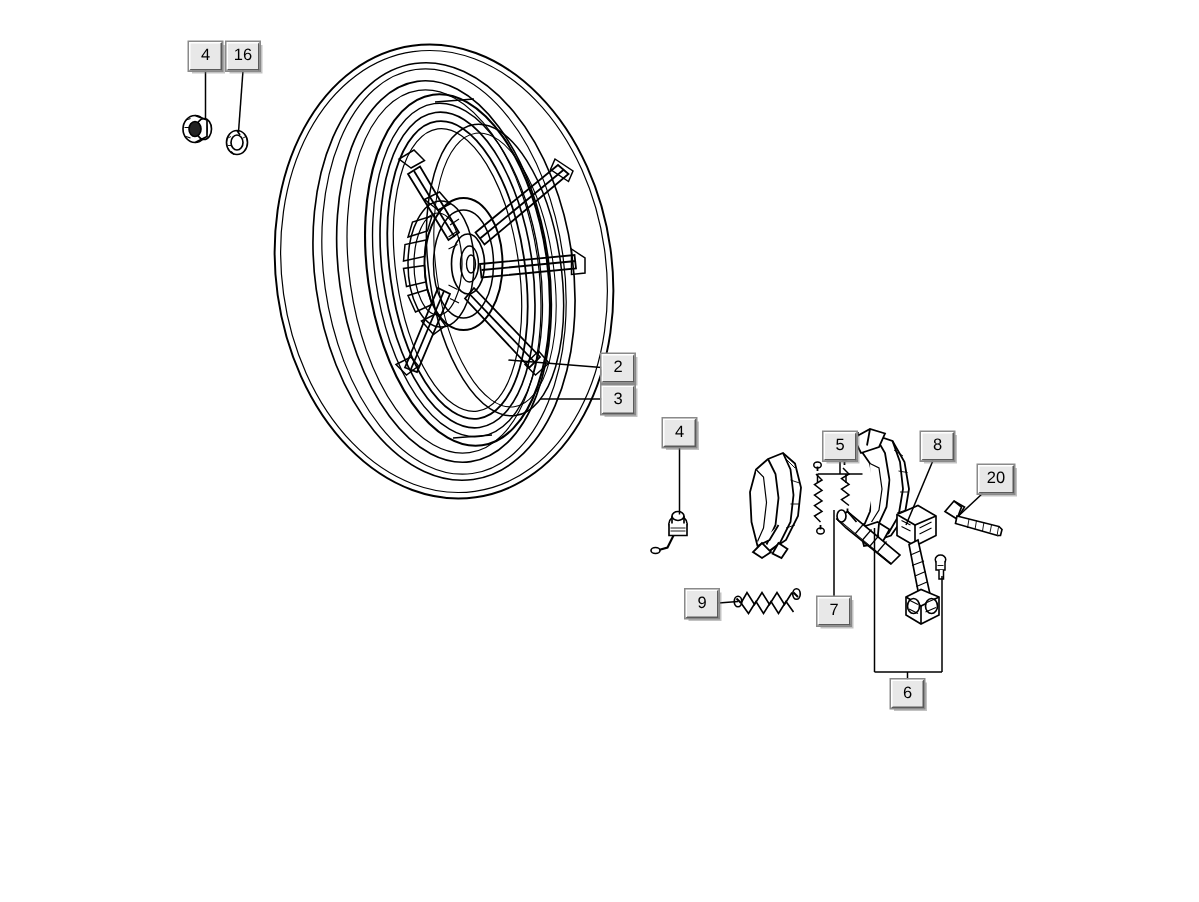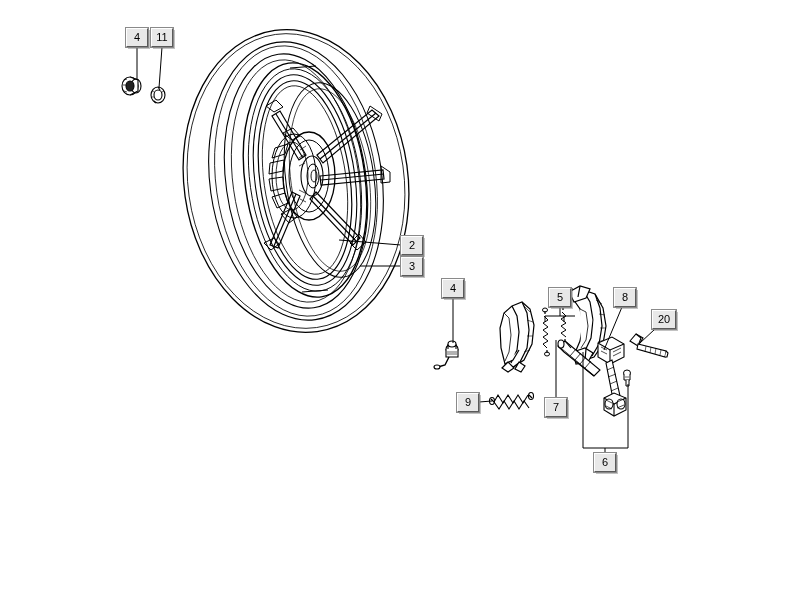--- a/index.html
+++ b/index.html
@@ -330,21 +330,21 @@
       <path d="M 583 448 L 628 448"></path>
       <path d="M 583 448 L 583 352"></path>
       <path d="M 628 448 L 628 384"></path>
     </g>
   </svg>
 
   <div class="callout" style="left:126px; top:28px; width:22px; height:19px;">
     <span>4</span>
   </div>
   <div class="callout" style="left:151px; top:28px; width:22px; height:19px;">
-    <span>11</span>
+    <span>16</span>
   </div>
   <div class="callout" style="left:401px; top:236px; width:22px; height:19px;">
     <span>2</span>
   </div>
   <div class="callout" style="left:401px; top:257px; width:22px; height:19px;">
     <span>3</span>
   </div>
   <div class="callout" style="left:442px; top:279px; width:22px; height:19px;">
     <span>4</span>
   </div>

